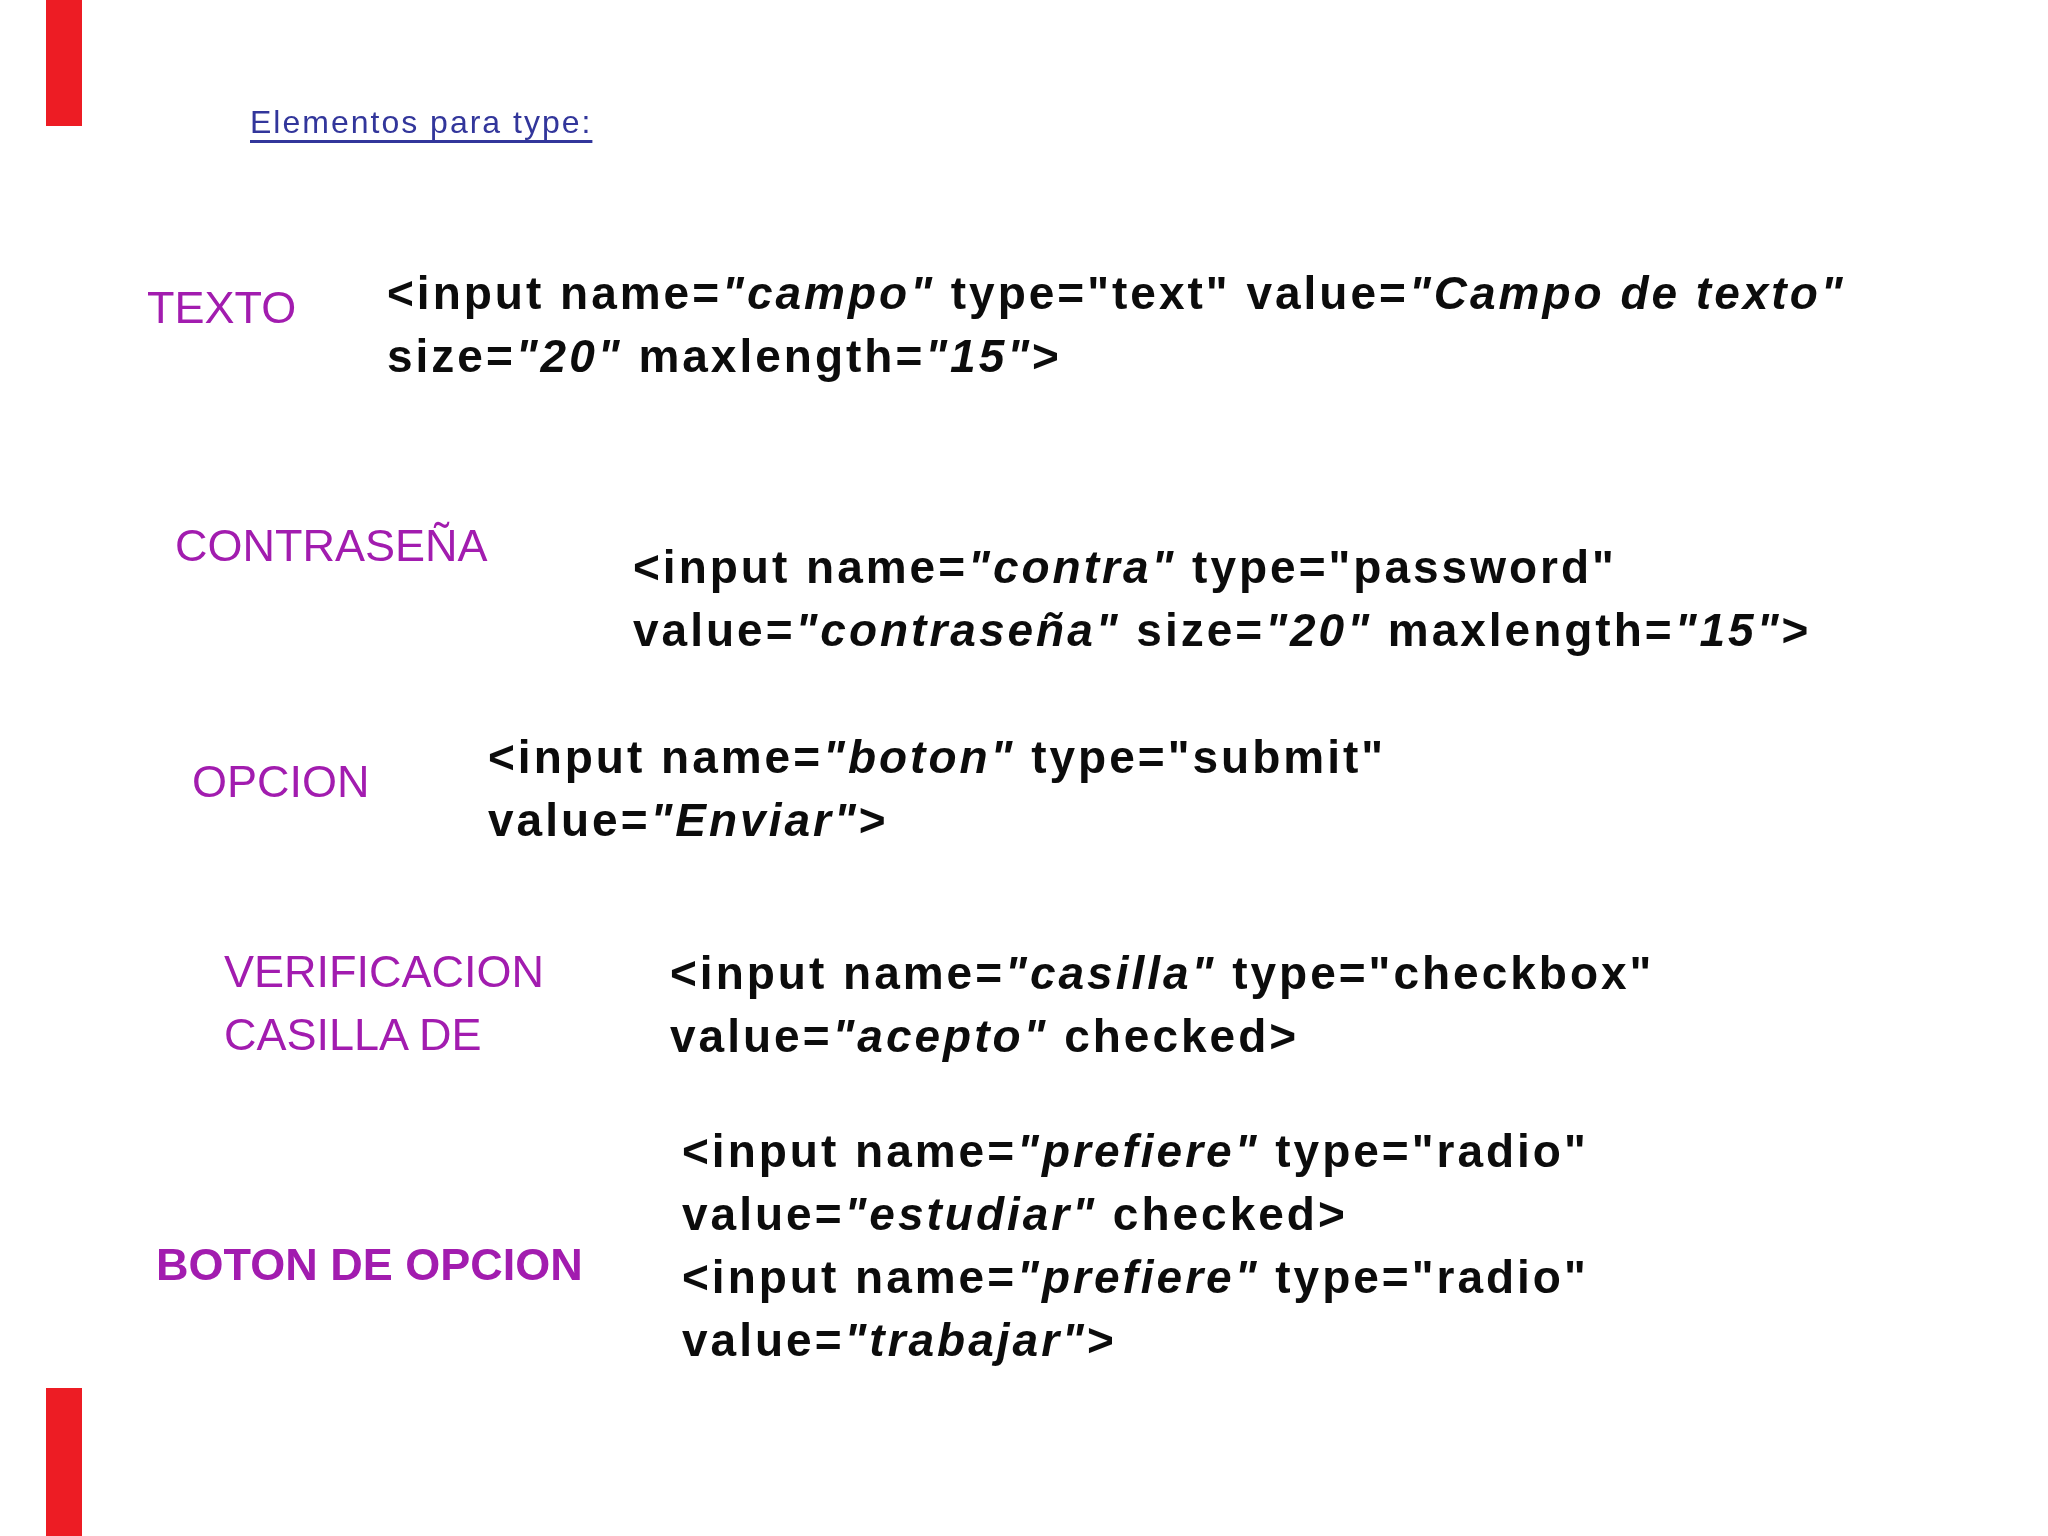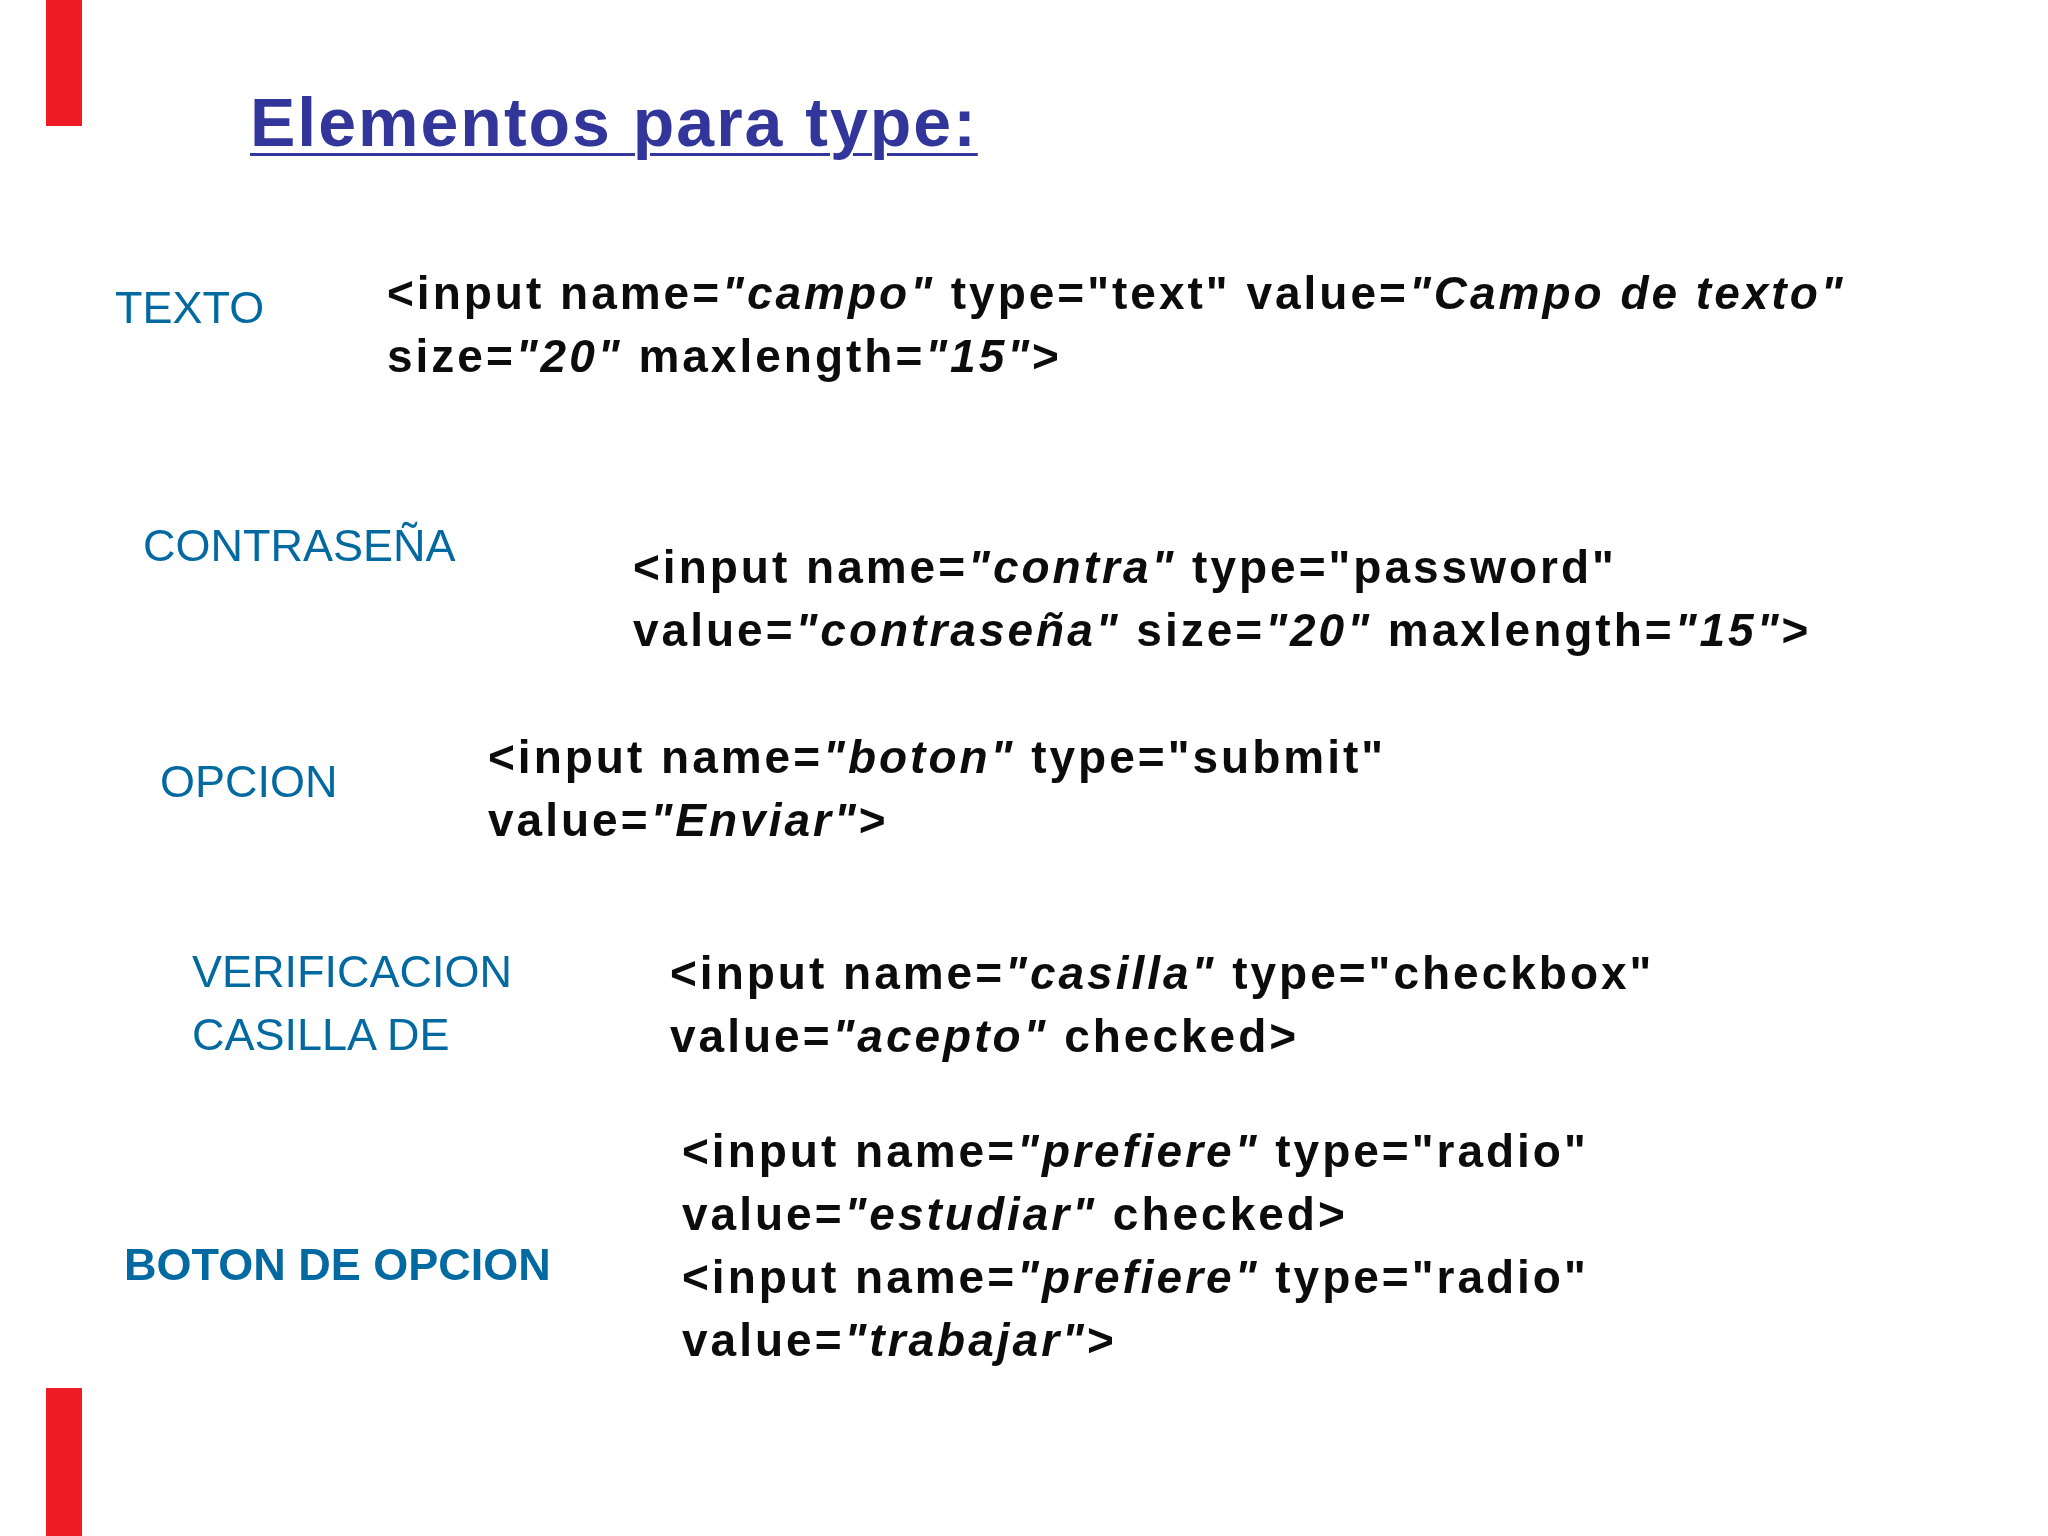--- a/index.html
+++ b/index.html
@@ -15,35 +15,36 @@
     position: absolute;
     left: 46px;
     width: 36px;
   }
   .accent-bar.top { top: 0; height: 126px; }
   .accent-bar.bottom { bottom: 0; height: 148px; }
   .title {
     position: absolute;
     left: 250px;
     top: 92px;
-    font-size: 68px;
+    font-size: 32px;
     line-height: 60px;
     letter-spacing: 2px;
-    font-weight: 700;
+    font-weight: 400;
     text-decoration: underline;
     text-decoration-thickness: 3px;
     text-underline-offset: 7px;
   }
   .label {
     position: absolute;
-    color: #0369a1;
+    color: #a21caf;
     font-size: 45px;
     line-height: 63px;
     font-weight: 400;
     white-space: nowrap;
+    margin-left: 32px;
   }
   .code {
     position: absolute;
     color: #0c0c0c;
     font-size: 46px;
     line-height: 63px;
     font-weight: 700;
     letter-spacing: 3px;
     white-space: nowrap;
   }

